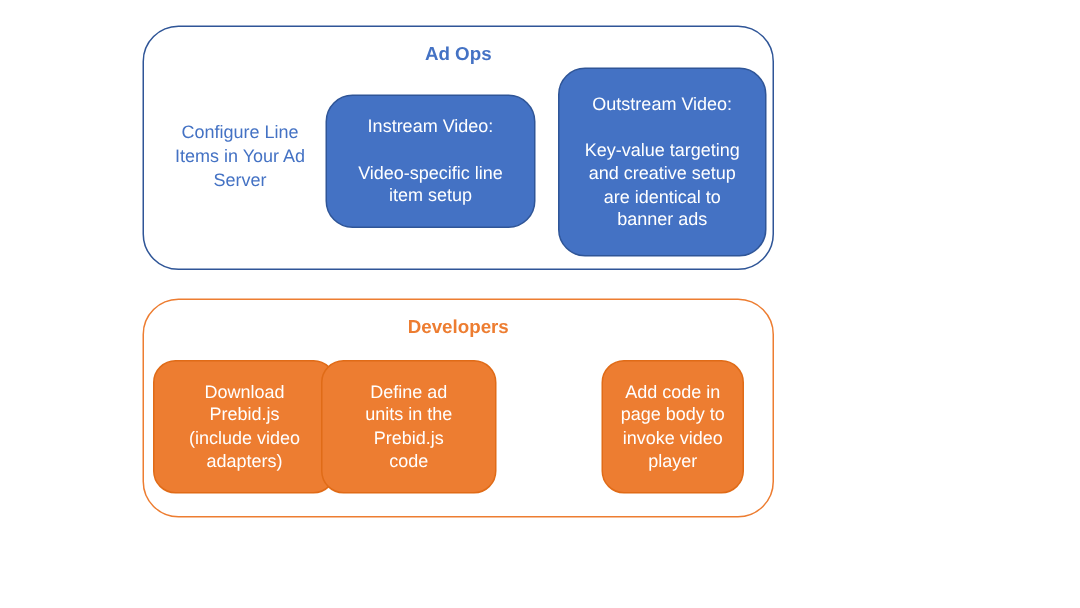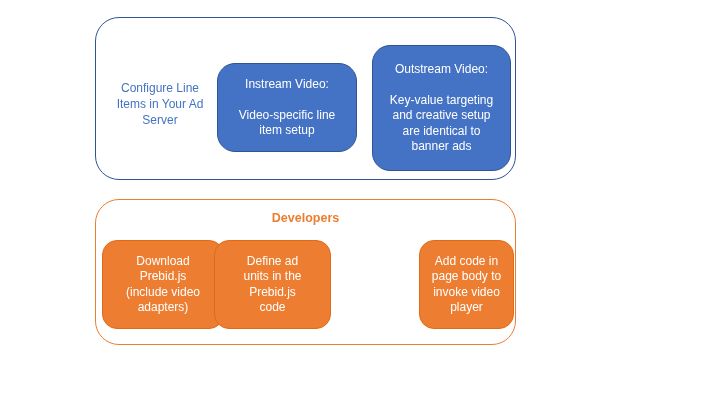--- a/index.html
+++ b/index.html
@@ -73,28 +73,29 @@
     border-radius: 15px;
   }
   
   .instream  { left: 121px; top: 45px; width: 140px; height: 89px; }
   .outstream { left: 276px; top: 27px; width: 139px; height: 126px; }
   
   .dev-box { top: 40px; height: 89px; }
   .dev1 { left: 6px;   width: 122px; }
   .dev2 { left: 118px; width: 117px; }
   .dev3 { left: 222px; width: 91px; }
-  .dev4 { left: 323px; width: 95px; }
+  .dev4 { left: 305px; width: 95px; }
 </style>
 </head>
 <body>
 
 <div class="canvas">
 
   <section class="group blue">
+    <div class="group-title">Ad Ops</div>
     <div class="side-note">Configure Line
 Items in Your Ad
 Server</div>
     <div class="box blue-box instream">Instream Video:
 
 Video-specific line
 item setup</div>
     <div class="box blue-box outstream">Outstream Video:
 
 Key-value targeting

